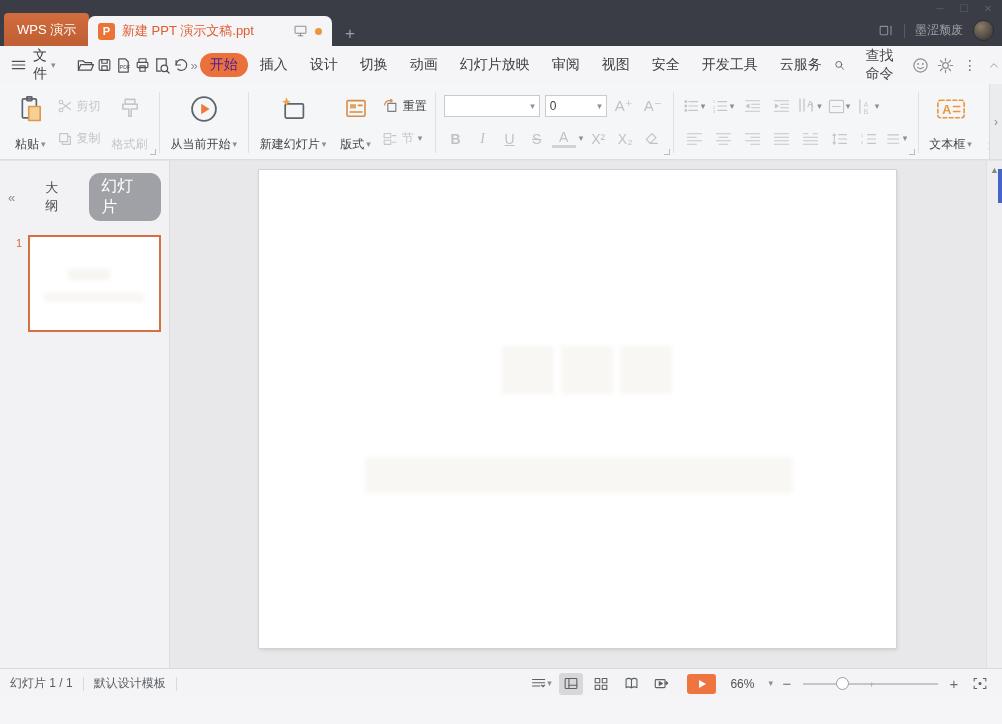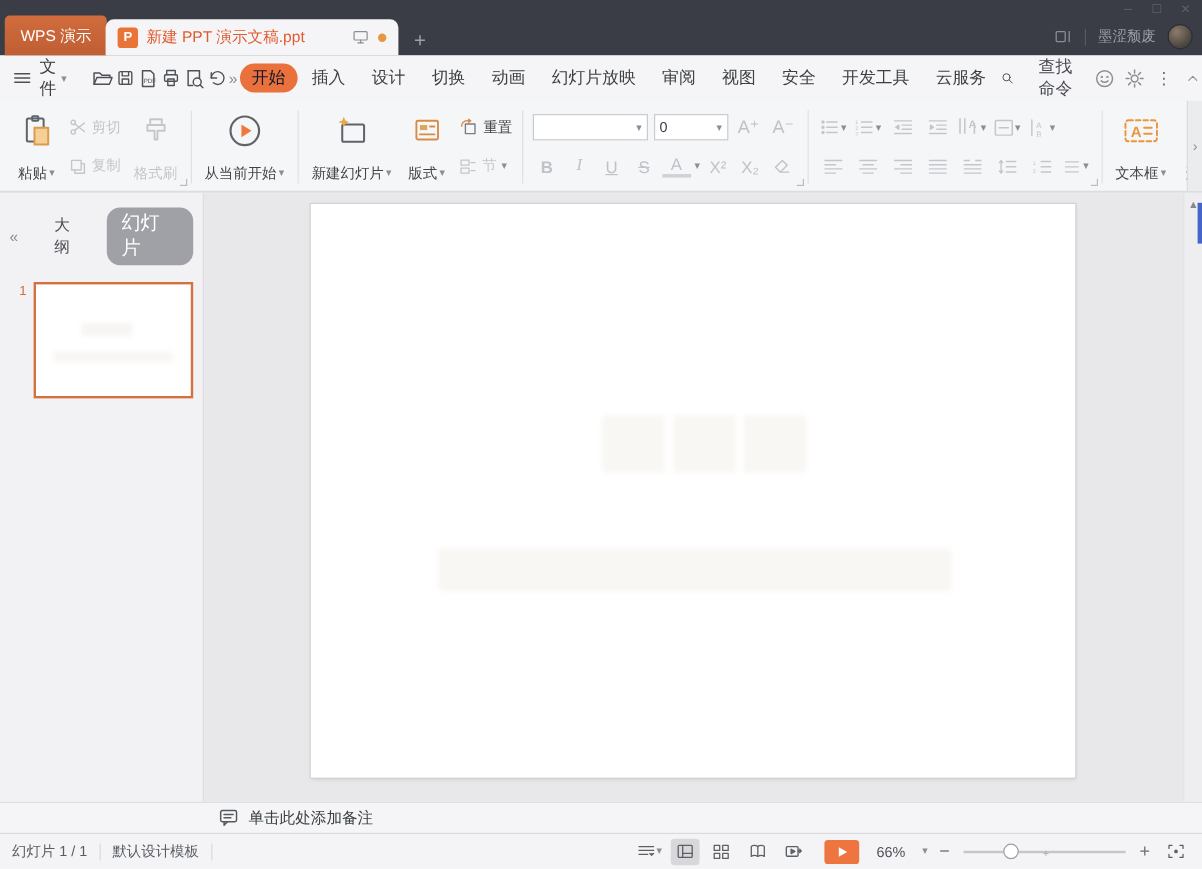--- a/index.html
+++ b/index.html
@@ -20,21 +20,21 @@
   .userarea { position:absolute; right:8px; top:20px; display:flex; align-items:center; gap:10px; color:#9b9fa6; font-size:12px; }
   .usep { width:1px; height:14px; background:#565a63; }
   .avatar { width:21px; height:21px; border-radius:50%; background:radial-gradient(circle at 35% 30%, #8d7c69, #4a4440 70%); border:1px solid #2c2e34; }
 
   
   .menubar { height:38px; display:flex; align-items:center; padding:0 10px; gap:2px; background:#f5f5f7; }
   .mb-ic { display:flex; align-items:center; justify-content:center; width:24px; height:24px; color:#4d5157; }
   .filebtn { display:flex; align-items:center; gap:4px; font-size:14px; color:#3c4043; padding:0 4px; }
   .vsep { width:1px; height:16px; background:#d8d9dc; margin:0 6px; }
   .mitem { padding:3px 10px; font-size:14px; color:#3c4043; border-radius:12px; white-space:nowrap; }
-  .mitem.active { background:#ea713c; color:#0f172a; }
+  .mitem.active { background:#ea713c; color:#4c1d95; }
   .mb-right { margin-left:auto; display:flex; align-items:center; gap:8px; }
   .searchbox { display:flex; align-items:center; gap:21px; color:#45484e; font-size:14px; }
   .caret { font-size:9px; color:#8b8e94; line-height:1; }
   .kebab { color:#6b6e74; font-size:14px; letter-spacing:0; }
 
   
   .ribbon { height:76px; background:#f5f6f7; border-bottom:1px solid #dcdde0; display:flex; align-items:stretch; padding:4px 0 2px 4px; position:relative; }
   .group { display:flex; align-items:stretch; padding:2px 8px; gap:8px; position:relative; }
   .gsep { width:1px; background:#e0e1e4; margin:4px 0; }
   .bigbtn { display:flex; flex-direction:column; align-items:center; justify-content:space-between; padding:2px 3px; }
@@ -572,29 +572,20 @@
           </div>
         <div class="s-wmsub wm"></div>
       </div>
       <div class="vscroll">
         <span class="arrow">▲</span>
         <span class="vthumb"></span>
       </div>
     </div>
   </div>
 
-  <div class="notesbar">
-    <svg class="ic" width="17" height="17" viewBox="0 0 18 18" style="color:#55585e">
-        <rect x="2" y="2.5" width="14" height="10" rx="1.5"></rect>
-        <line x1="5" y1="6" x2="13" y2="6"></line>
-        <line x1="5" y1="9" x2="11" y2="9"></line>
-        <path d="M5 12.5v3l3-3"></path>
-      </svg>
-    <span>单击此处添加备注</span>
-  </div>
 
   <div class="statusbar">
     <span>幻灯片 1 / 1</span>
     <span class="ssep"></span>
     <span>默认设计模板</span>
     <span class="ssep"></span>
 
     <div class="sb-right">
       <span class="viewbtn">
         <svg class="ic" width="16" height="13" viewBox="0 0 18 16">

